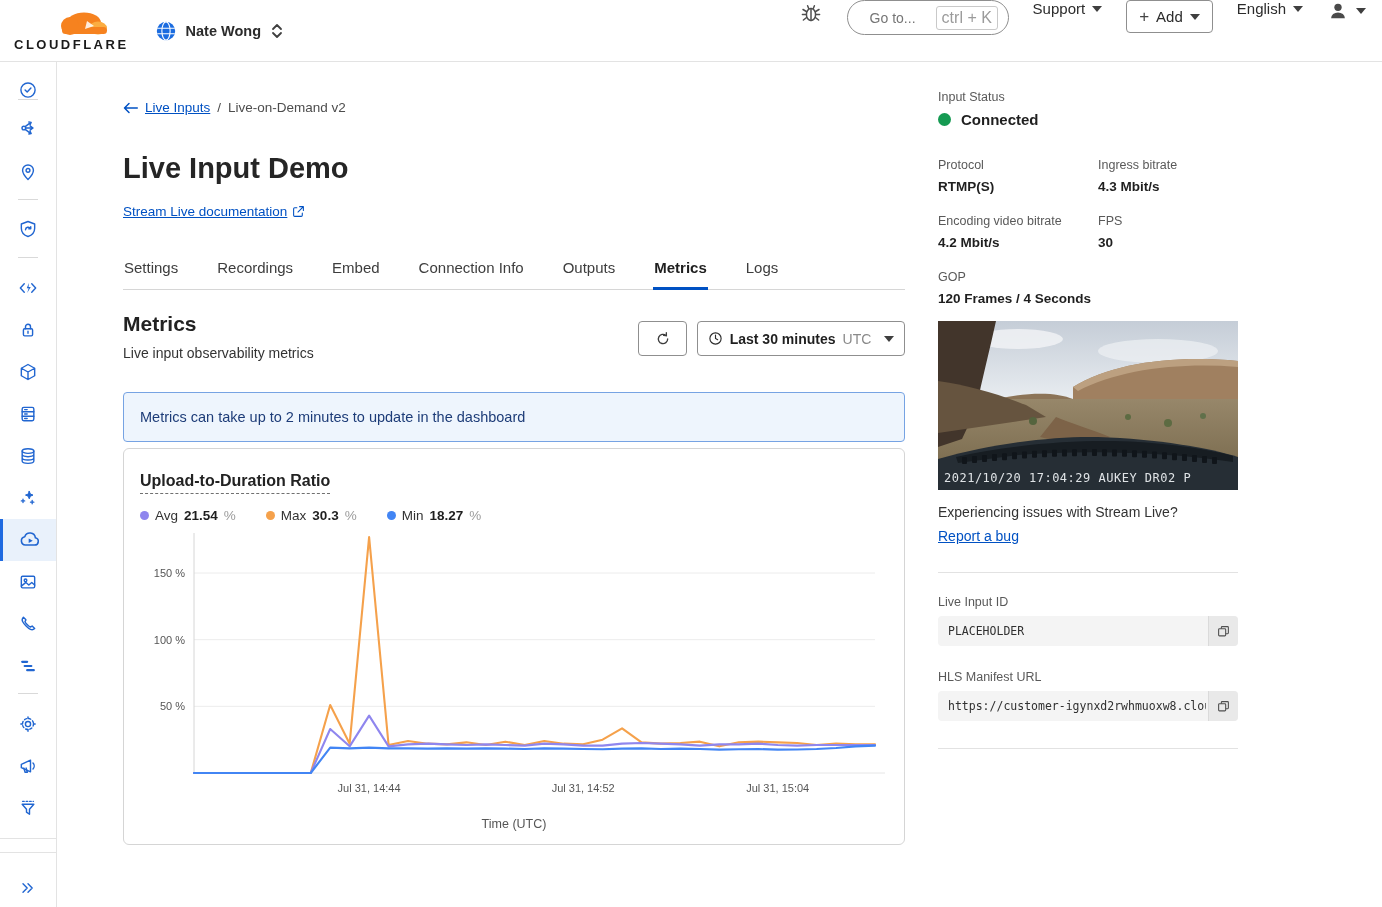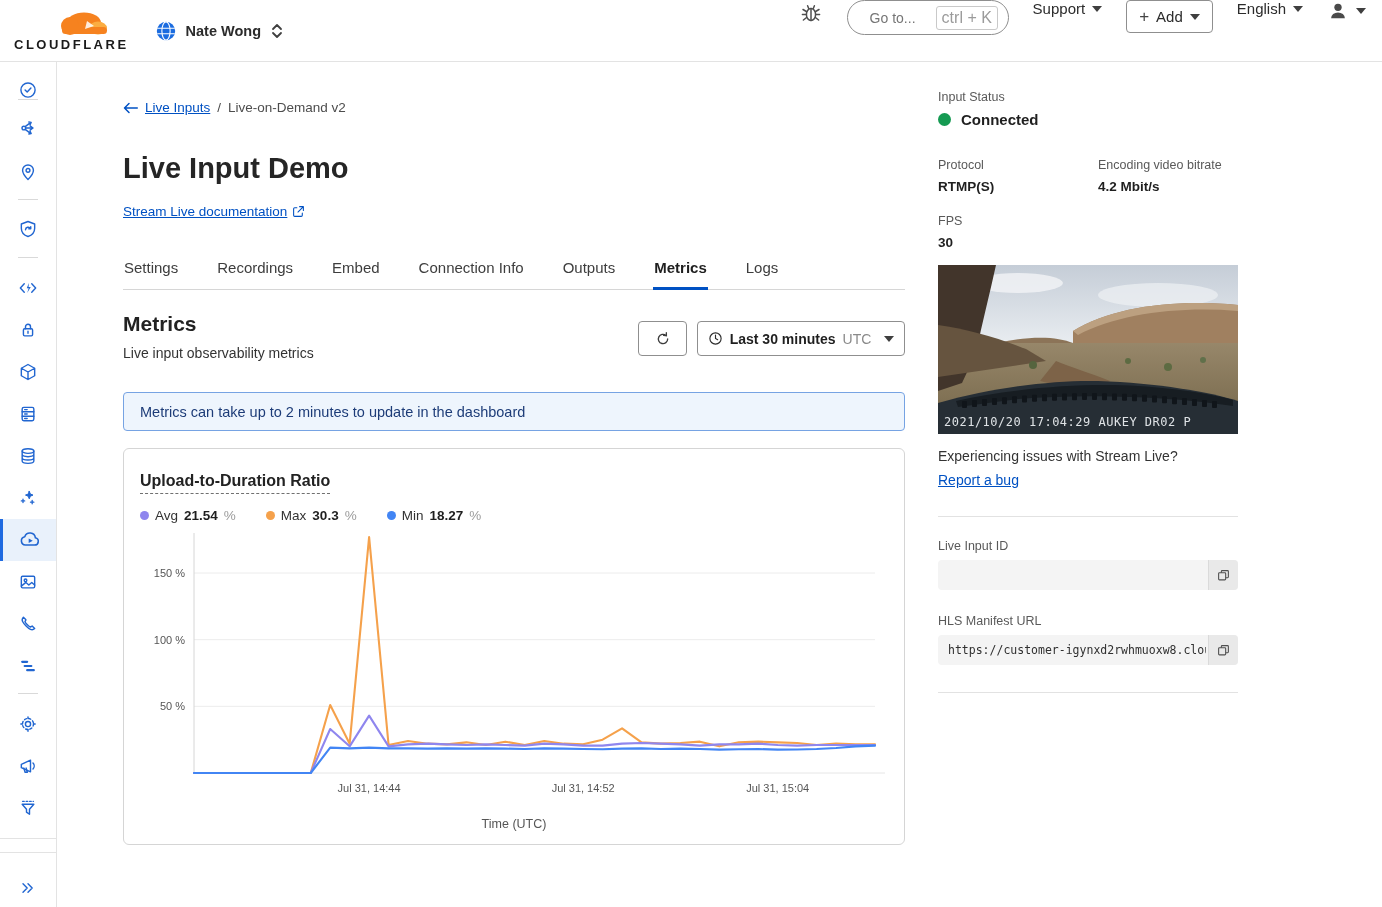--- a/index.html
+++ b/index.html
@@ -40,21 +40,21 @@
   .tab.active { font-weight:700; color:#1f1f1f; }
   .tab.active::after { content:""; position:absolute; left:0; right:0; bottom:-1px; height:3px; background:#0051c3; }
 
   .sec-head { position:absolute; left:123px; top:312px; font-size:21px; font-weight:700; color:#222; }
   .sec-sub { position:absolute; left:123px; top:345px; font-size:14px; color:#333; }
   .refresh-btn { position:absolute; left:638px; top:321px; width:49px; height:35px; border:1px solid #8f8f8f; border-radius:4px; background:#fff; display:flex; align-items:center; justify-content:center; cursor:pointer; }
   .range-btn { position:absolute; left:697px; top:321px; width:208px; height:35px; border:1px solid #8f8f8f; border-radius:4px; background:#fff; display:flex; align-items:center; justify-content:center; gap:7px; cursor:pointer; font-size:14px; }
   .range-btn .b { font-weight:700; color:#1f1f1f; }
   .range-btn .tz { color:#8a8a8a; }
 
-  .banner { position:absolute; left:123px; top:392px; width:782px; height:39px; background:#eef5fd; border:1px solid #76a3e3; border-radius:4px; display:flex; align-items:center; padding:0 16px; font-size:14.5px; color:#1d3c78; }
+  .banner { position:absolute; left:123px; top:392px; width:782px; height:50px; background:#eef5fd; border:1px solid #76a3e3; border-radius:4px; display:flex; align-items:center; padding:0 16px; font-size:14.5px; color:#1d3c78; }
 
   .chart-card { position:absolute; left:123px; top:448px; width:782px; height:397px; border:1px solid #d5d5d5; border-radius:6px; background:#fff; padding:23px 16px; }
   .chart-title { display:inline-block; font-size:16px; font-weight:700; color:#222; border-bottom:1px dashed #707070; padding-bottom:3px; }
   .legend { display:flex; gap:30px; margin-top:14px; align-items:center; }
   .leg { display:flex; align-items:center; gap:6px; font-size:13.5px; color:#333; }
   .leg .dot { width:9px; height:9px; border-radius:50%; display:inline-block; }
   .leg .v { font-weight:700; color:#1f1f1f; }
   .leg .sfx { color:#9c9c9c; }
   .xlabel { text-align:center; font-size:12.5px; color:#555; margin-top:4px; }
 
@@ -357,26 +357,34 @@
     <span class="status-dot" id="status-dot" style="background: rgb(21, 154, 82);"></span>
     <span class="status-txt">Connected</span>
   </div>
 
   <div class="dgrid">
     <div>
       <div class="lbl">Protocol</div>
       <div class="val">RTMP(S)</div>
     </div>
     <div>
+      <div class="lbl">Ingress bitrate</div>
+      <div class="val">4.3 Mbit/s</div>
+    </div>
+    <div>
       <div class="lbl">Encoding video bitrate</div>
       <div class="val">4.2 Mbit/s</div>
     </div>
     <div>
       <div class="lbl">FPS</div>
       <div class="val">30</div>
+    </div>
+    <div>
+      <div class="lbl">GOP</div>
+      <div class="val">120 Frames / 4 Seconds</div>
     </div>
   </div>
 
   <div class="thumb">
     <svg width="300" height="169" viewBox="0 0 300 169">
       <defs>
         <linearGradient id="sky" x1="0" y1="0" x2="0" y2="1">
           <stop offset="0" stop-color="#c5cdd7"></stop>
             <stop offset="1" stop-color="#e9edf1"></stop>
         </linearGradient>
@@ -433,20 +441,21 @@
     <div class="stamp">2021/10/20 17:04:29 AUKEY DR02 P</div>
   </div>
 
   <div class="issues">Experiencing issues with Stream Live?</div>
   <a class="blue report">Report a bug</a>
 
   <div class="rdiv"></div>
 
   <div class="lbl">Live Input ID</div>
   <div class="field">
+    <div class="ftxt">PLACEHOLDER</div>
     <div class="copy-btn">
       <svg width="13" height="13" viewBox="0 0 24 24" fill="none" stroke="#4f4f4f" stroke-width="2">
           <rect x="3" y="7" width="13" height="13" rx="1.5"></rect>
           <path d="M8 7 V4.5 a1.5 1.5 0 0 1 1.5-1.5 H19.5 a1.5 1.5 0 0 1 1.5 1.5 V14.5 a1.5 1.5 0 0 1 -1.5 1.5 H16"></path>
         </svg>
     </div>
   </div>
 
   <div class="lbl">HLS Manifest URL</div>
   <div class="field" style="margin-bottom:0">

